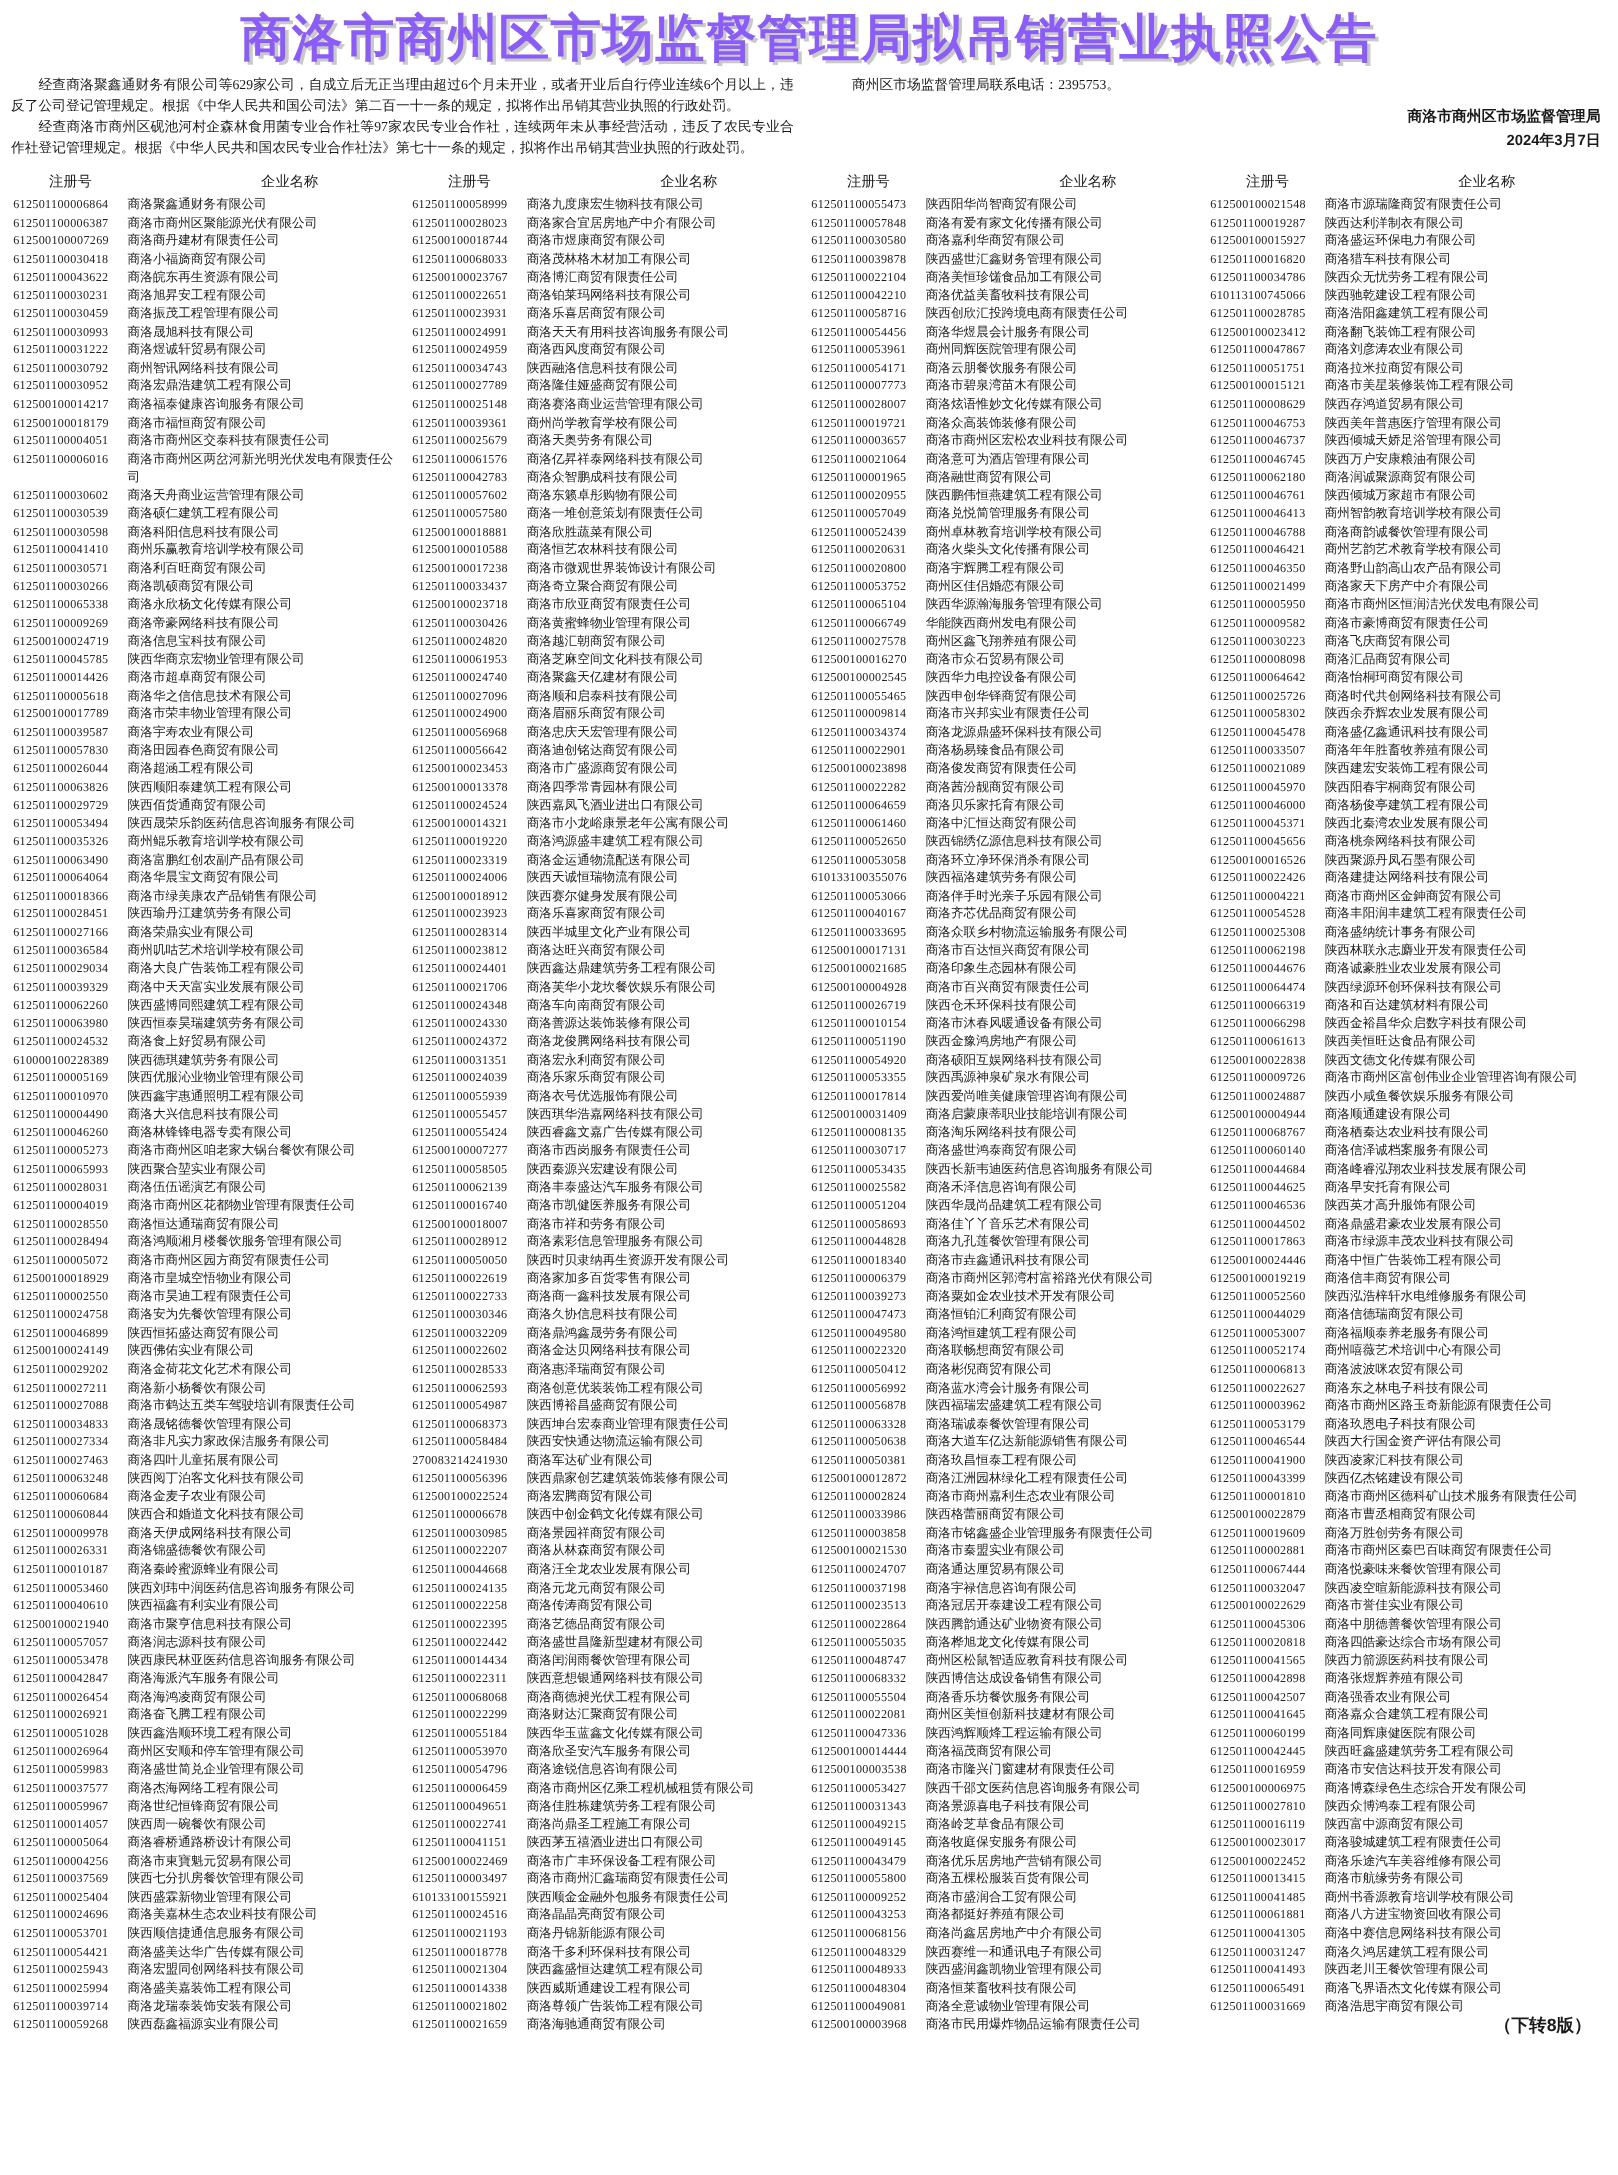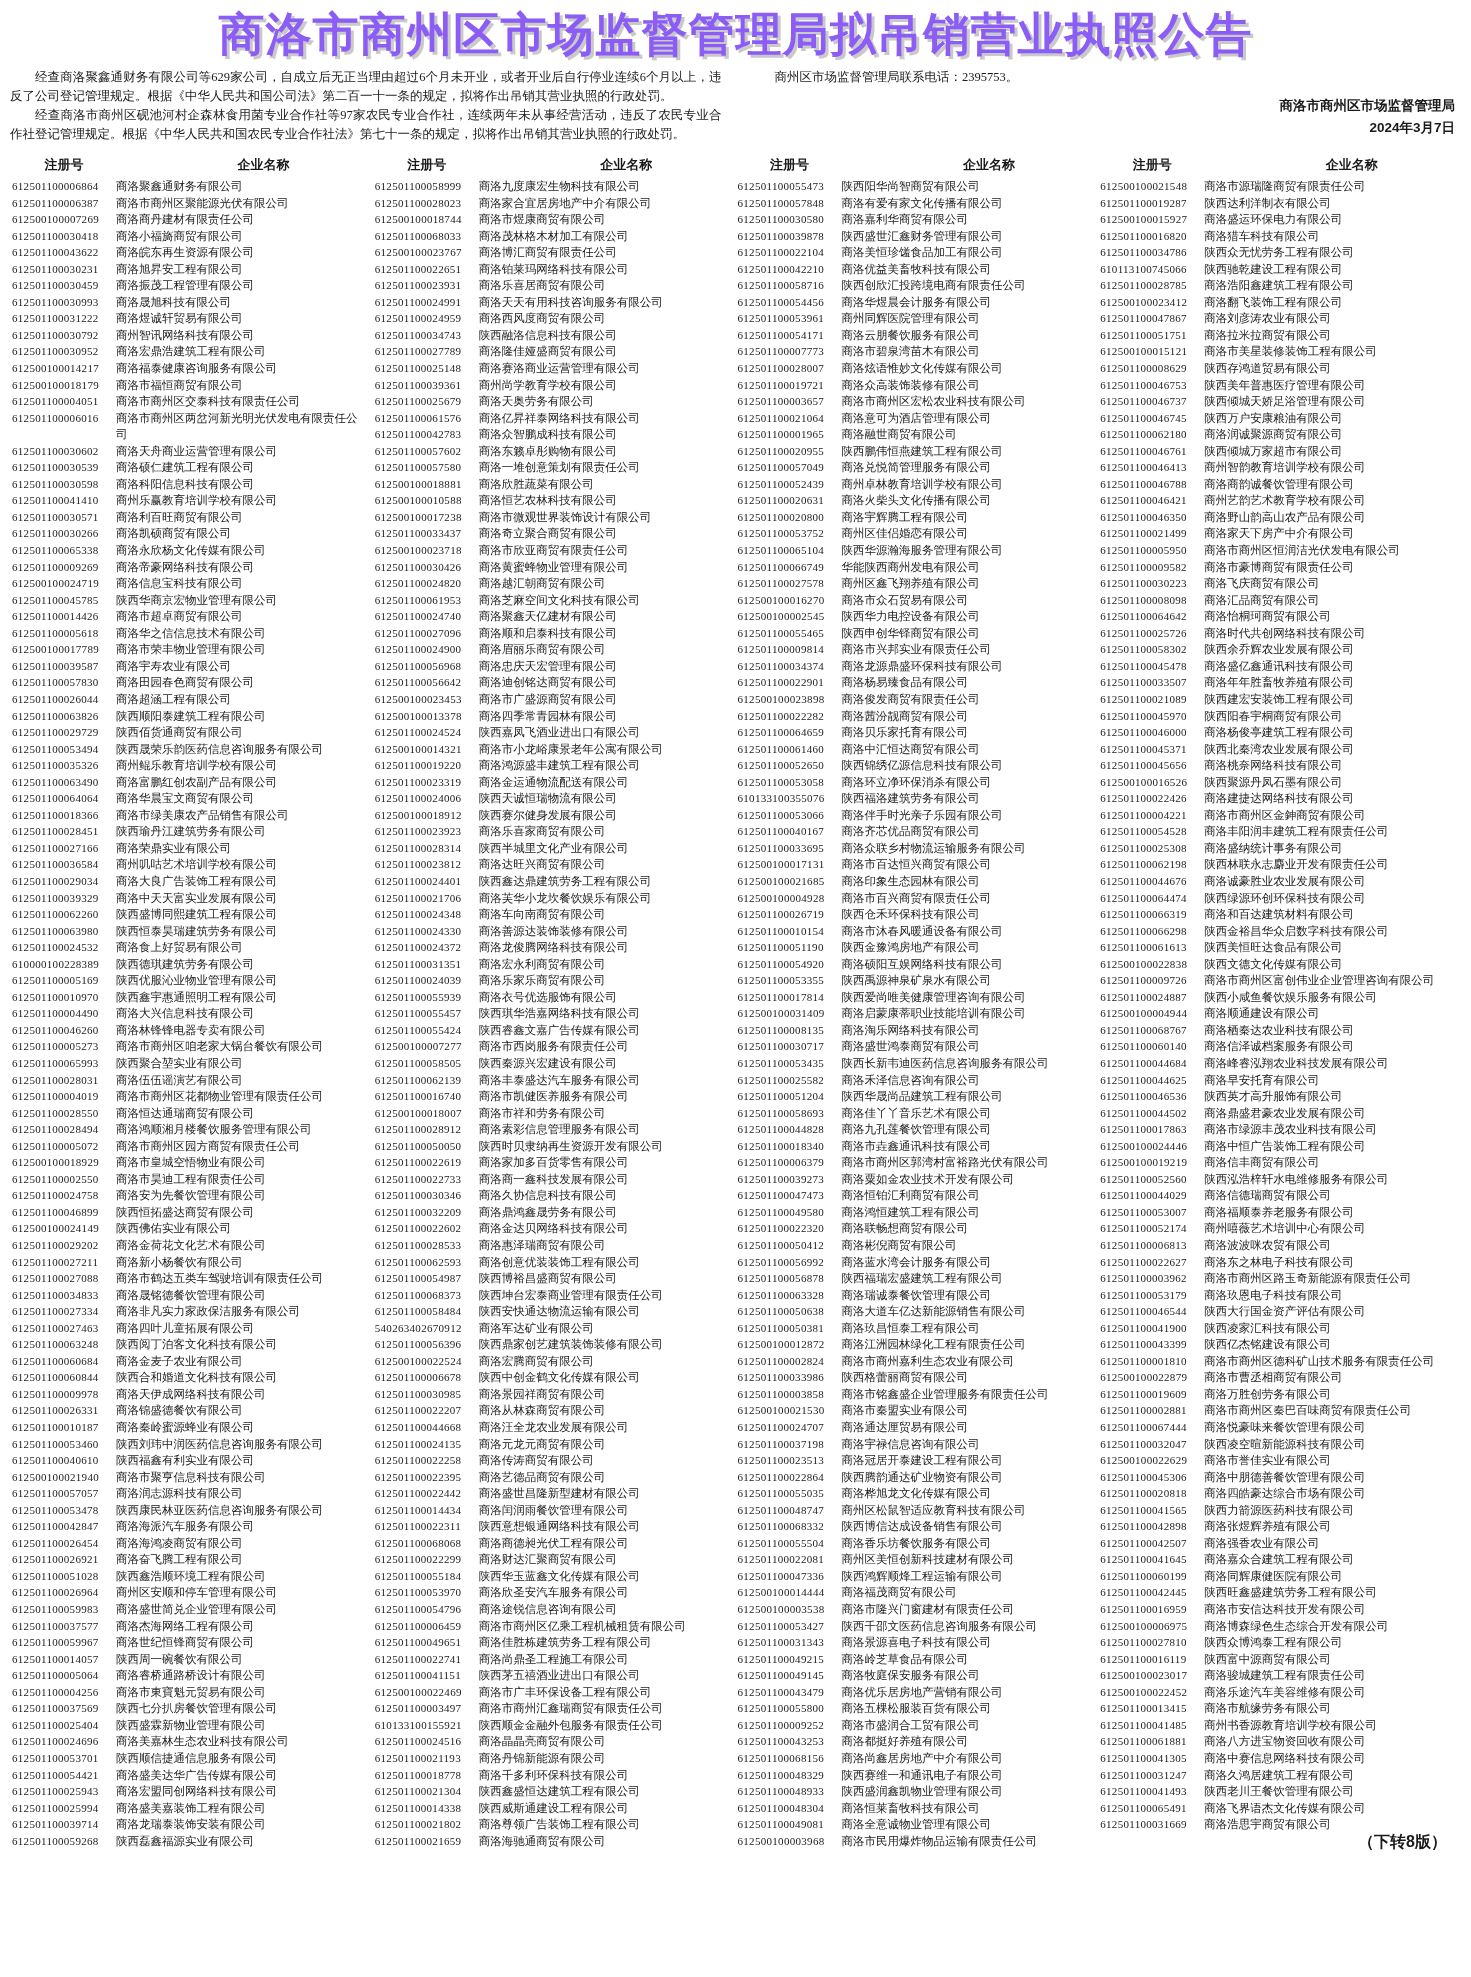--- a/index.html
+++ b/index.html
@@ -4,21 +4,21 @@
 <style>
   html,body{margin:0;padding:0;background:#ffffff;}
   body{width:1471px;min-height:1977px;font-family:"Liberation Serif","DejaVu Serif",serif;color:#1a1a1a;box-sizing:border-box;padding:4px 10px 6px 10px;}
   .title{font-family:"Liberation Sans","DejaVu Sans",sans-serif;font-weight:900;font-size:46px;letter-spacing:1px;text-align:center;line-height:56px;margin:2px 0 6px 0;color:#8b5cf6;text-shadow:3px 3px 0 #c9c9c9;white-space:nowrap;}
   .intro{display:flex;gap:28px;font-size:12.5px;line-height:1.52;text-align:justify;}
   .intro .col{flex:1;}
   .intro p{margin:0;text-indent:2em;}
   .sig{font-family:"Liberation Sans","DejaVu Sans",sans-serif;font-weight:700;text-align:right;font-size:13.5px;line-height:1.6;margin-top:8px;padding-right:6px;}
   .table{display:flex;margin-top:10px;}
   .tcol{width:25%;box-sizing:border-box;}
-  .thead{display:flex;font-family:"Liberation Sans","DejaVu Sans",sans-serif;font-weight:700;font-size:13px;line-height:22px;margin-bottom:2px;gap:36px;}
+  .thead{display:flex;font-family:"Liberation Sans","DejaVu Sans",sans-serif;font-weight:400;font-size:13px;line-height:22px;margin-bottom:2px;gap:36px;}
   .thead .hreg{width:108px;text-align:center;}
   .thead .hname{flex:1;text-align:center;}
   .row{display:flex;line-height:16.55px;}
   .reg{width:104px;font-size:11px;color:#222;letter-spacing:0.3px;flex:none;padding-left:2px;}
   .name{flex:1;font-size:11.5px;padding-right:6px;}
   .note{font-family:"Liberation Sans","DejaVu Sans",sans-serif;font-weight:700;font-size:16px;text-align:right;padding-right:14px;line-height:17px;}
 </style>
 </head>
 <body>
 
@@ -723,21 +723,21 @@
         </div>
         <div class="row">
           <span class="reg">612501100068373</span>
           <span class="name">陕西坤台宏泰商业管理有限责任公司</span>
         </div>
         <div class="row">
           <span class="reg">612501100058484</span>
           <span class="name">陕西安快通达物流运输有限公司</span>
         </div>
         <div class="row">
-          <span class="reg">540263402670912</span>
+          <span class="reg">270083214241930</span>
           <span class="name">商洛军达矿业有限公司</span>
         </div>
         <div class="row">
           <span class="reg">612501100056396</span>
           <span class="name">陕西鼎家创艺建筑装饰装修有限公司</span>
         </div>
         <div class="row">
           <span class="reg">612500100022524</span>
           <span class="name">商洛宏腾商贸有限公司</span>
         </div>

